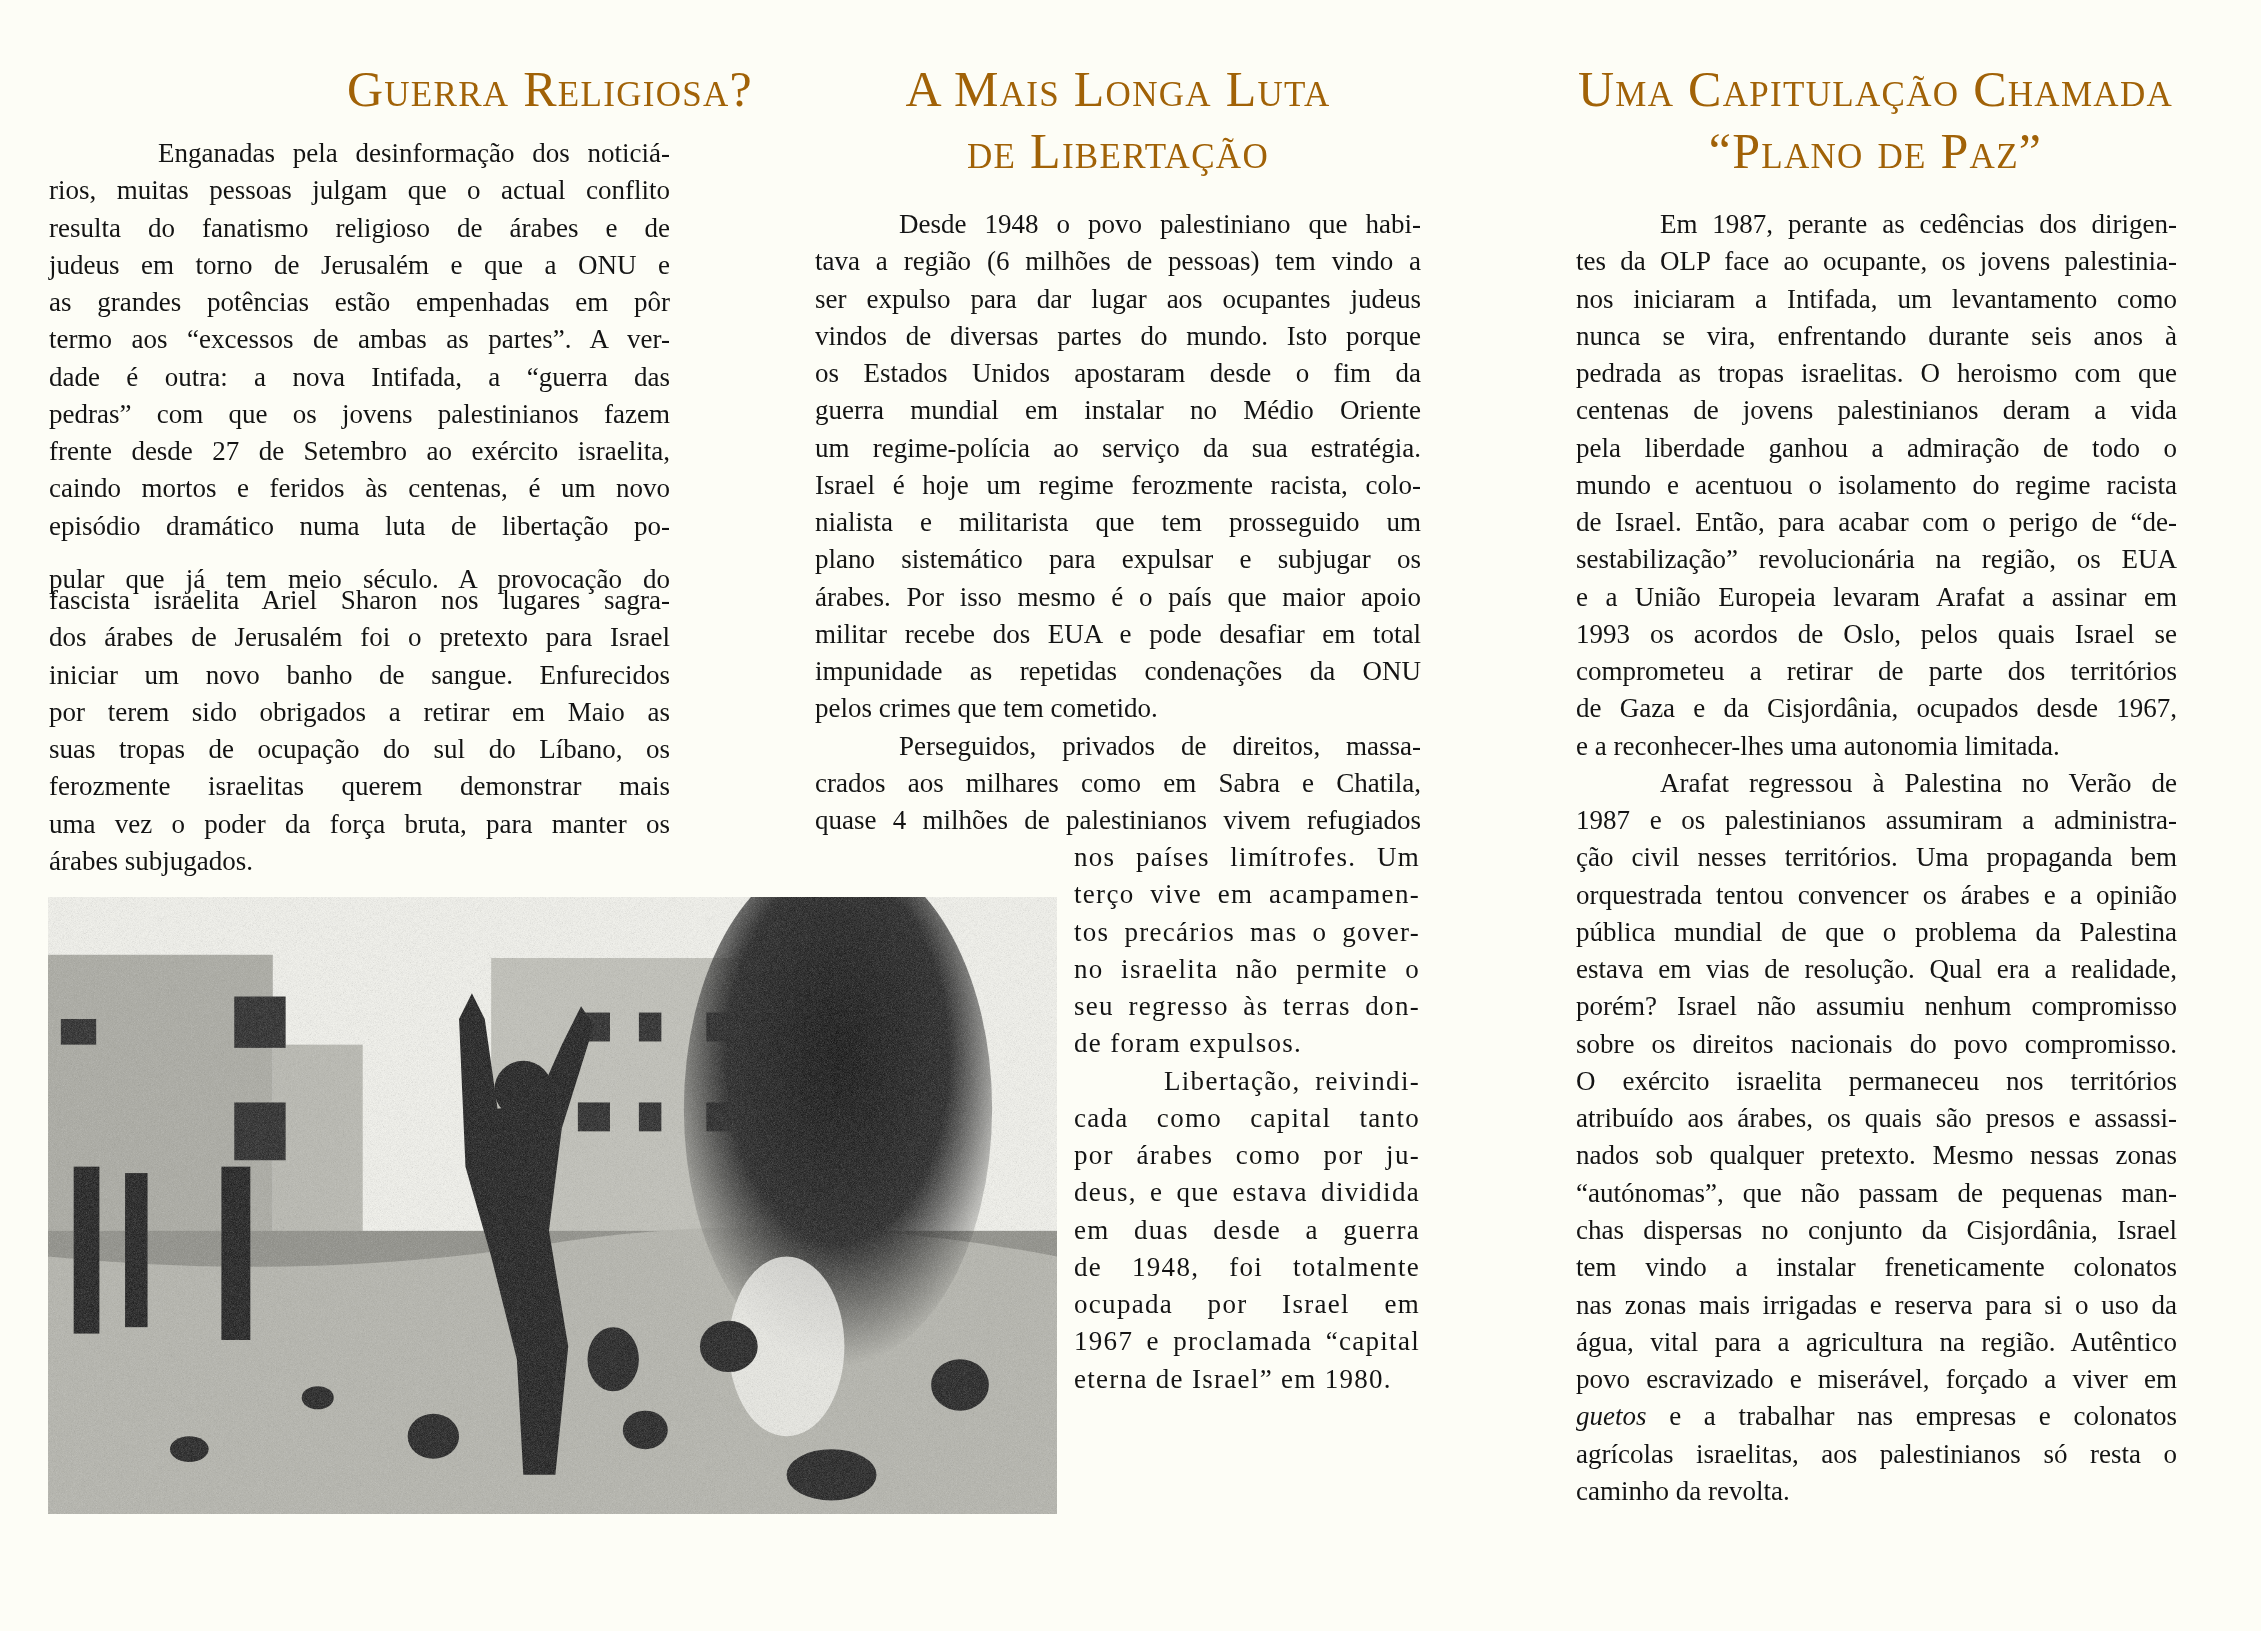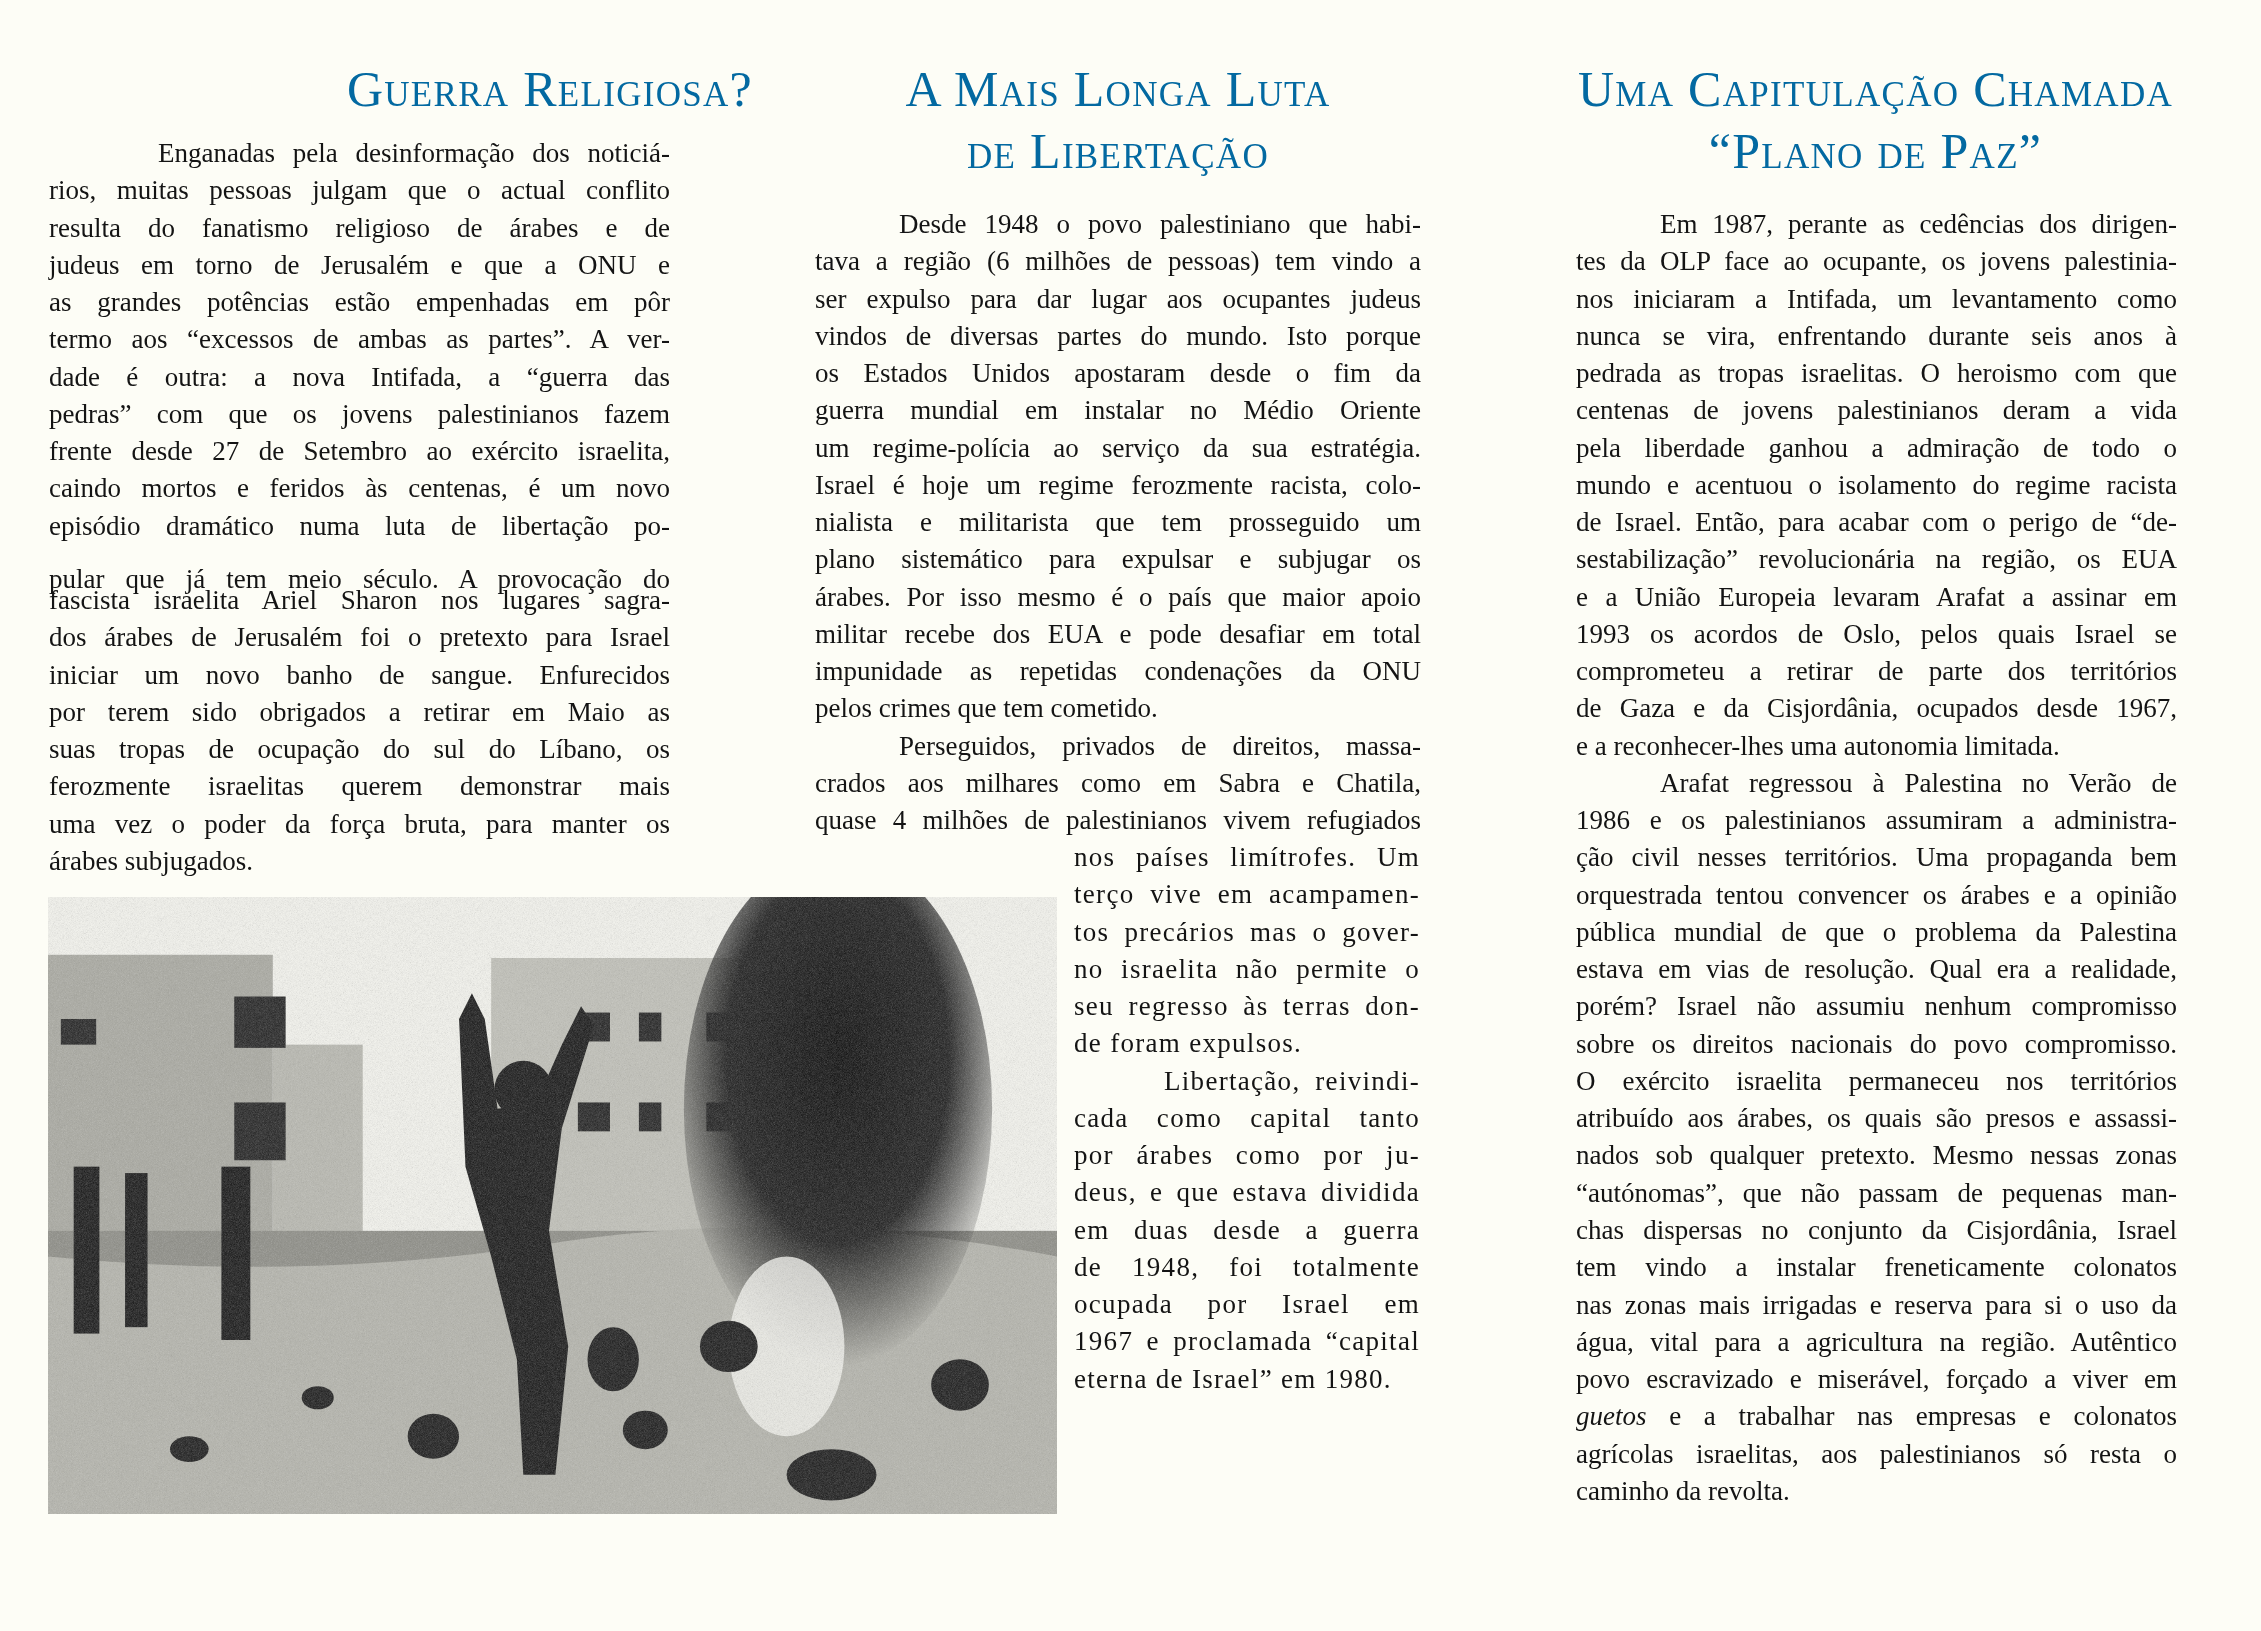--- a/index.html
+++ b/index.html
@@ -6,21 +6,21 @@
   body {
     width:2261px; height:1631px; position:relative; overflow:hidden;
     background:#fdfdf6;
     font-family:"Liberation Serif", "DejaVu Serif", serif;
     color:#141414;
   }
   .heading {
     position:absolute; text-align:center;
     font-variant:small-caps; font-weight:normal;
     font-size:50px; line-height:62px; letter-spacing:1.3px;
-    margin:0; color:#0369a1;
+    margin:0; color:#a16207;
   }
   .col { position:absolute; }
   .line {
     position:absolute; left:0; right:0;
     font-size:27px; line-height:37px; height:37px;
     white-space:nowrap; text-align:justify; text-align-last:justify;
   }
   .line.last { text-align-last:left; }
   .line.wide { letter-spacing:1.3px; }
   .em { font-style:italic; }
@@ -118,21 +118,21 @@
     <div class="line" style="top: 224px;">pela liberdade ganhou a admiração de todo o</div>
     <div class="line" style="top: 261px;">mundo e acentuou o isolamento do regime racista</div>
     <div class="line" style="top: 298px;">de Israel. Então, para acabar com o perigo de “de-</div>
     <div class="line" style="top: 335px;">sestabilização” revolucionária na região, os EUA</div>
     <div class="line" style="top: 373px;">e a União Europeia levaram Arafat a assinar em</div>
     <div class="line" style="top: 410px;">1993 os acordos de Oslo, pelos quais Israel se</div>
     <div class="line" style="top: 447px;">comprometeu a retirar de parte dos territórios</div>
     <div class="line" style="top: 484px;">de Gaza e da Cisjordânia, ocupados desde 1967,</div>
     <div class="line last" style="top: 522px;">e a reconhecer-lhes uma autonomia limitada.</div>
     <div class="line" style="top: 559px; padding-left: 84px;">Arafat regressou à Palestina no Verão de</div>
-    <div class="line" style="top: 596px;">1986 e os palestinianos assumiram a administra-</div>
+    <div class="line" style="top: 596px;">1987 e os palestinianos assumiram a administra-</div>
     <div class="line" style="top: 633px;">ção civil nesses territórios. Uma propaganda bem</div>
     <div class="line" style="top: 671px;">orquestrada tentou convencer os árabes e a opinião</div>
     <div class="line" style="top: 708px;">pública mundial de que o problema da Palestina</div>
     <div class="line" style="top: 745px;">estava em vias de resolução. Qual era a realidade,</div>
     <div class="line" style="top: 782px;">porém? Israel não assumiu nenhum compromisso</div>
     <div class="line" style="top: 820px;">sobre os direitos nacionais do povo compromisso.</div>
     <div class="line" style="top: 857px;">O exército israelita permaneceu nos territórios</div>
     <div class="line" style="top: 894px;">atribuído aos árabes, os quais são presos e assassi-</div>
     <div class="line" style="top: 931px;">nados sob qualquer pretexto. Mesmo nessas zonas</div>
     <div class="line" style="top: 969px;">“autónomas”, que não passam de pequenas man-</div>

